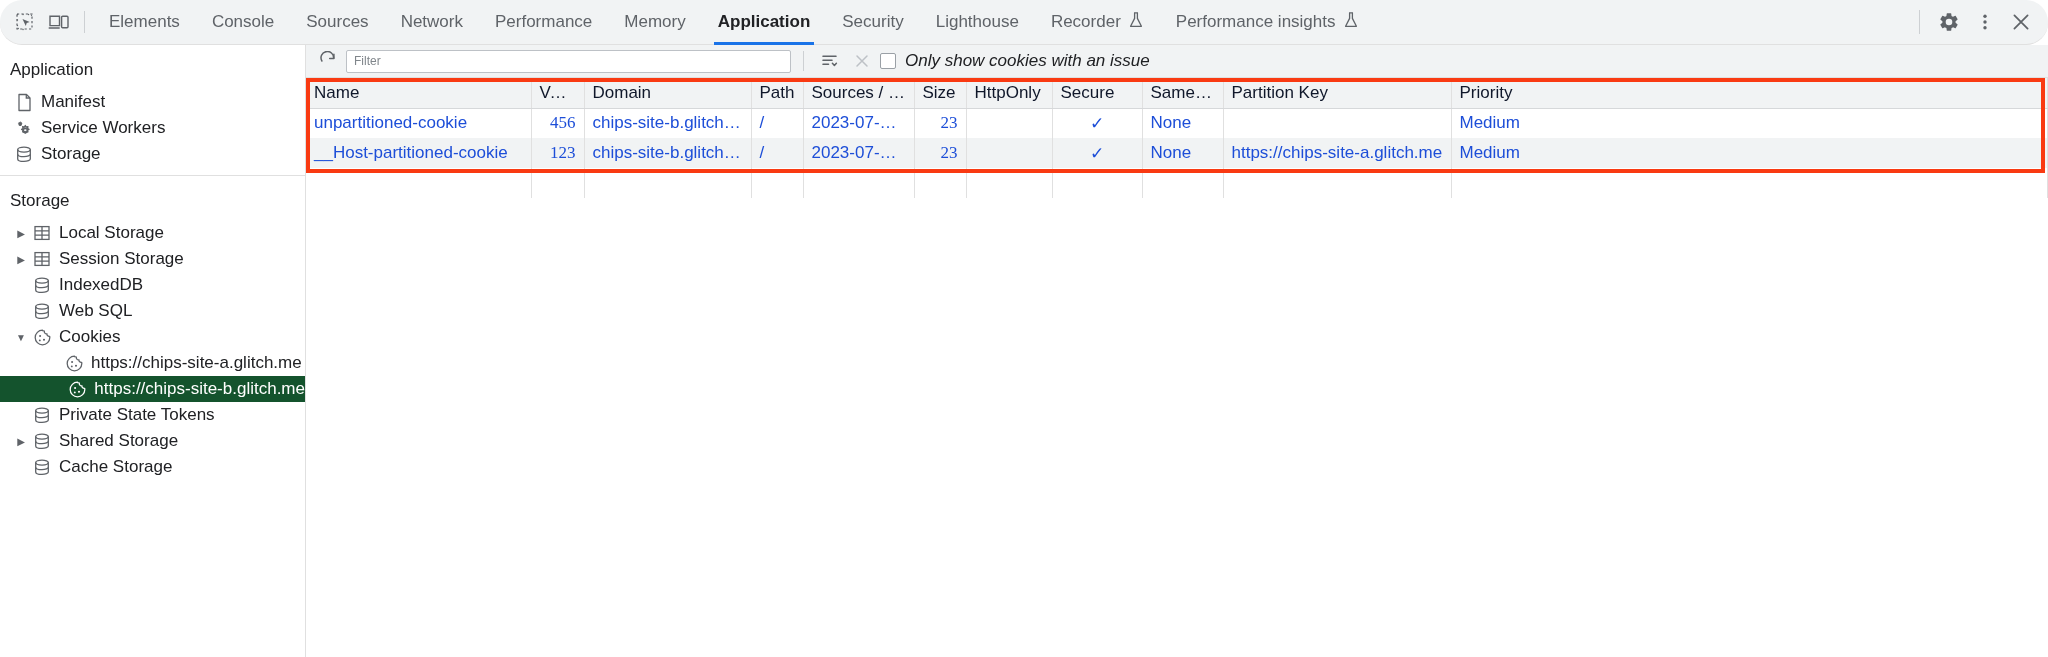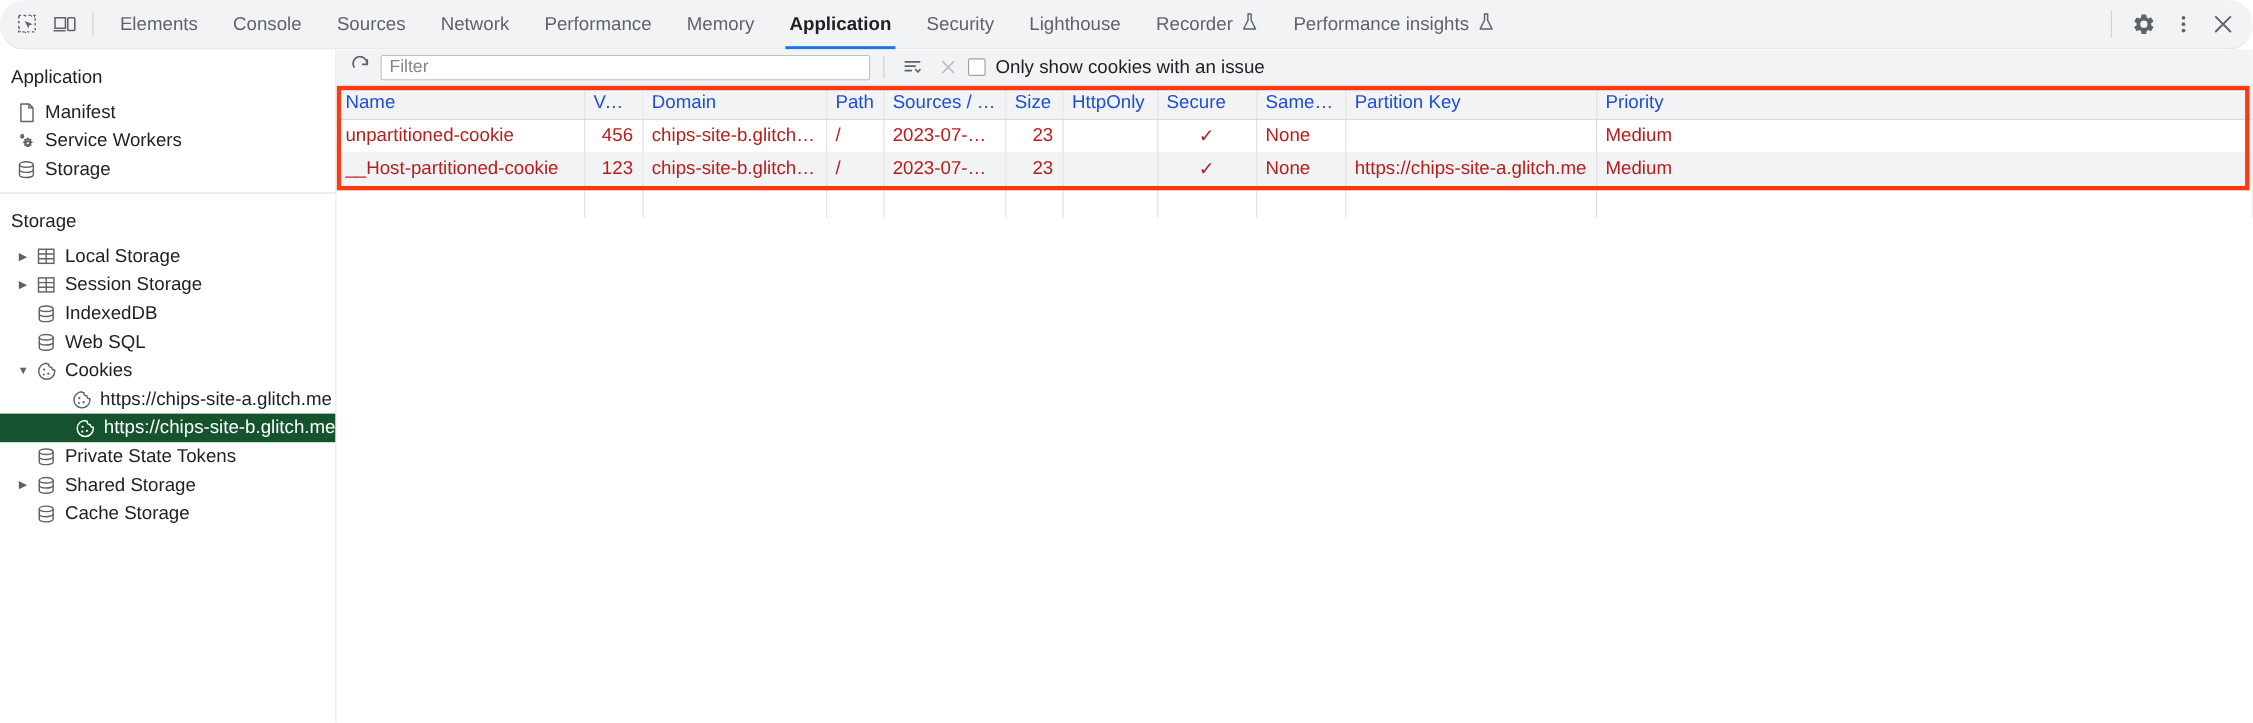--- a/index.html
+++ b/index.html
@@ -96,61 +96,61 @@
   }
   .fb-icon {
     width:28px; height:26px; display:flex; align-items:center; justify-content:center;
     color:#5f6368; cursor:pointer; border-radius:3px; flex:none;
   }
   .fb-icon.disabled { color:#bdc1c6; }
   .filter-input {
     flex:0 1 445px; width:445px; height:23px;
     border:1px solid #bdc1c6; border-radius:2px;
     background:#fff; padding:0 7px;
-    font-family:"Liberation Sans", sans-serif; font-size:16px; color:#202124;
+    font-family:"Liberation Sans", sans-serif; font-size:12px; color:#202124;
     outline:none;
   }
   .filter-input::placeholder { color:#80868b; }
   .fb-sep { width:1px; height:20px; background:#cdd0d3; margin:0 8px; flex:none; }
-  .chk-wrap { display:flex; align-items:center; gap:9px; cursor:pointer; white-space:nowrap; }
+  .chk-wrap { display:flex; align-items:center; gap:9px; cursor:pointer; white-space:nowrap;font-style:italic; }
   .chk {
     width:16px; height:16px; border:1px solid #9aa0a6; border-radius:2px;
     background:#fff; flex:none;
   }
   .chk-label { font-size:17px; color:#202124; }
 
   
   .table-region { flex:1; position:relative; min-height:0; overflow:hidden; }
   .highlight-box {
     position:absolute; left:0; top:0; right:3px; height:95px;
     border:4px solid #f93a12; pointer-events:none; z-index:5;
   }
   table.cookies {
     width:100%; border-collapse:collapse; table-layout:fixed;
     font-size:17px;
   }
   table.cookies th {
     background:#f1f3f4;
     font-weight:normal; text-align:left;
-    color:#1d4ed8;
+    color:#0f172a;
     height:30px; padding:0 8px;
     border-right:1px solid #e0e0e0;
     border-bottom:1px solid #d6d8da;
     white-space:nowrap; overflow:hidden; text-overflow:ellipsis;
   }
   table.cookies td {
     height:30px; padding:0 8px;
     border-right:1px solid #e0e0e0;
-    color:#b91c1c;
+    color:#1d4ed8;
     white-space:nowrap; overflow:hidden; text-overflow:ellipsis;
   }
   table.cookies tr.row-odd td { background:#ffffff; }
   table.cookies tr.row-even td { background:#f1f3f4; }
   td.c-name { padding-left:28px; }
-  td.num { text-align:right; padding-right:14px; }
+  td.num { text-align:right; padding-right:14px;font-family:Liberation Serif, serif; }
   td.center { text-align:center; }
   .filler-row td { height:calc(657px - 220px); border-right:1px solid #e0e0e0; background:#fff; }
 </style>
 </head>
 <body>
 
 <div class="app">
 
   <div class="tabbar">
     <div class="tb-icon">

